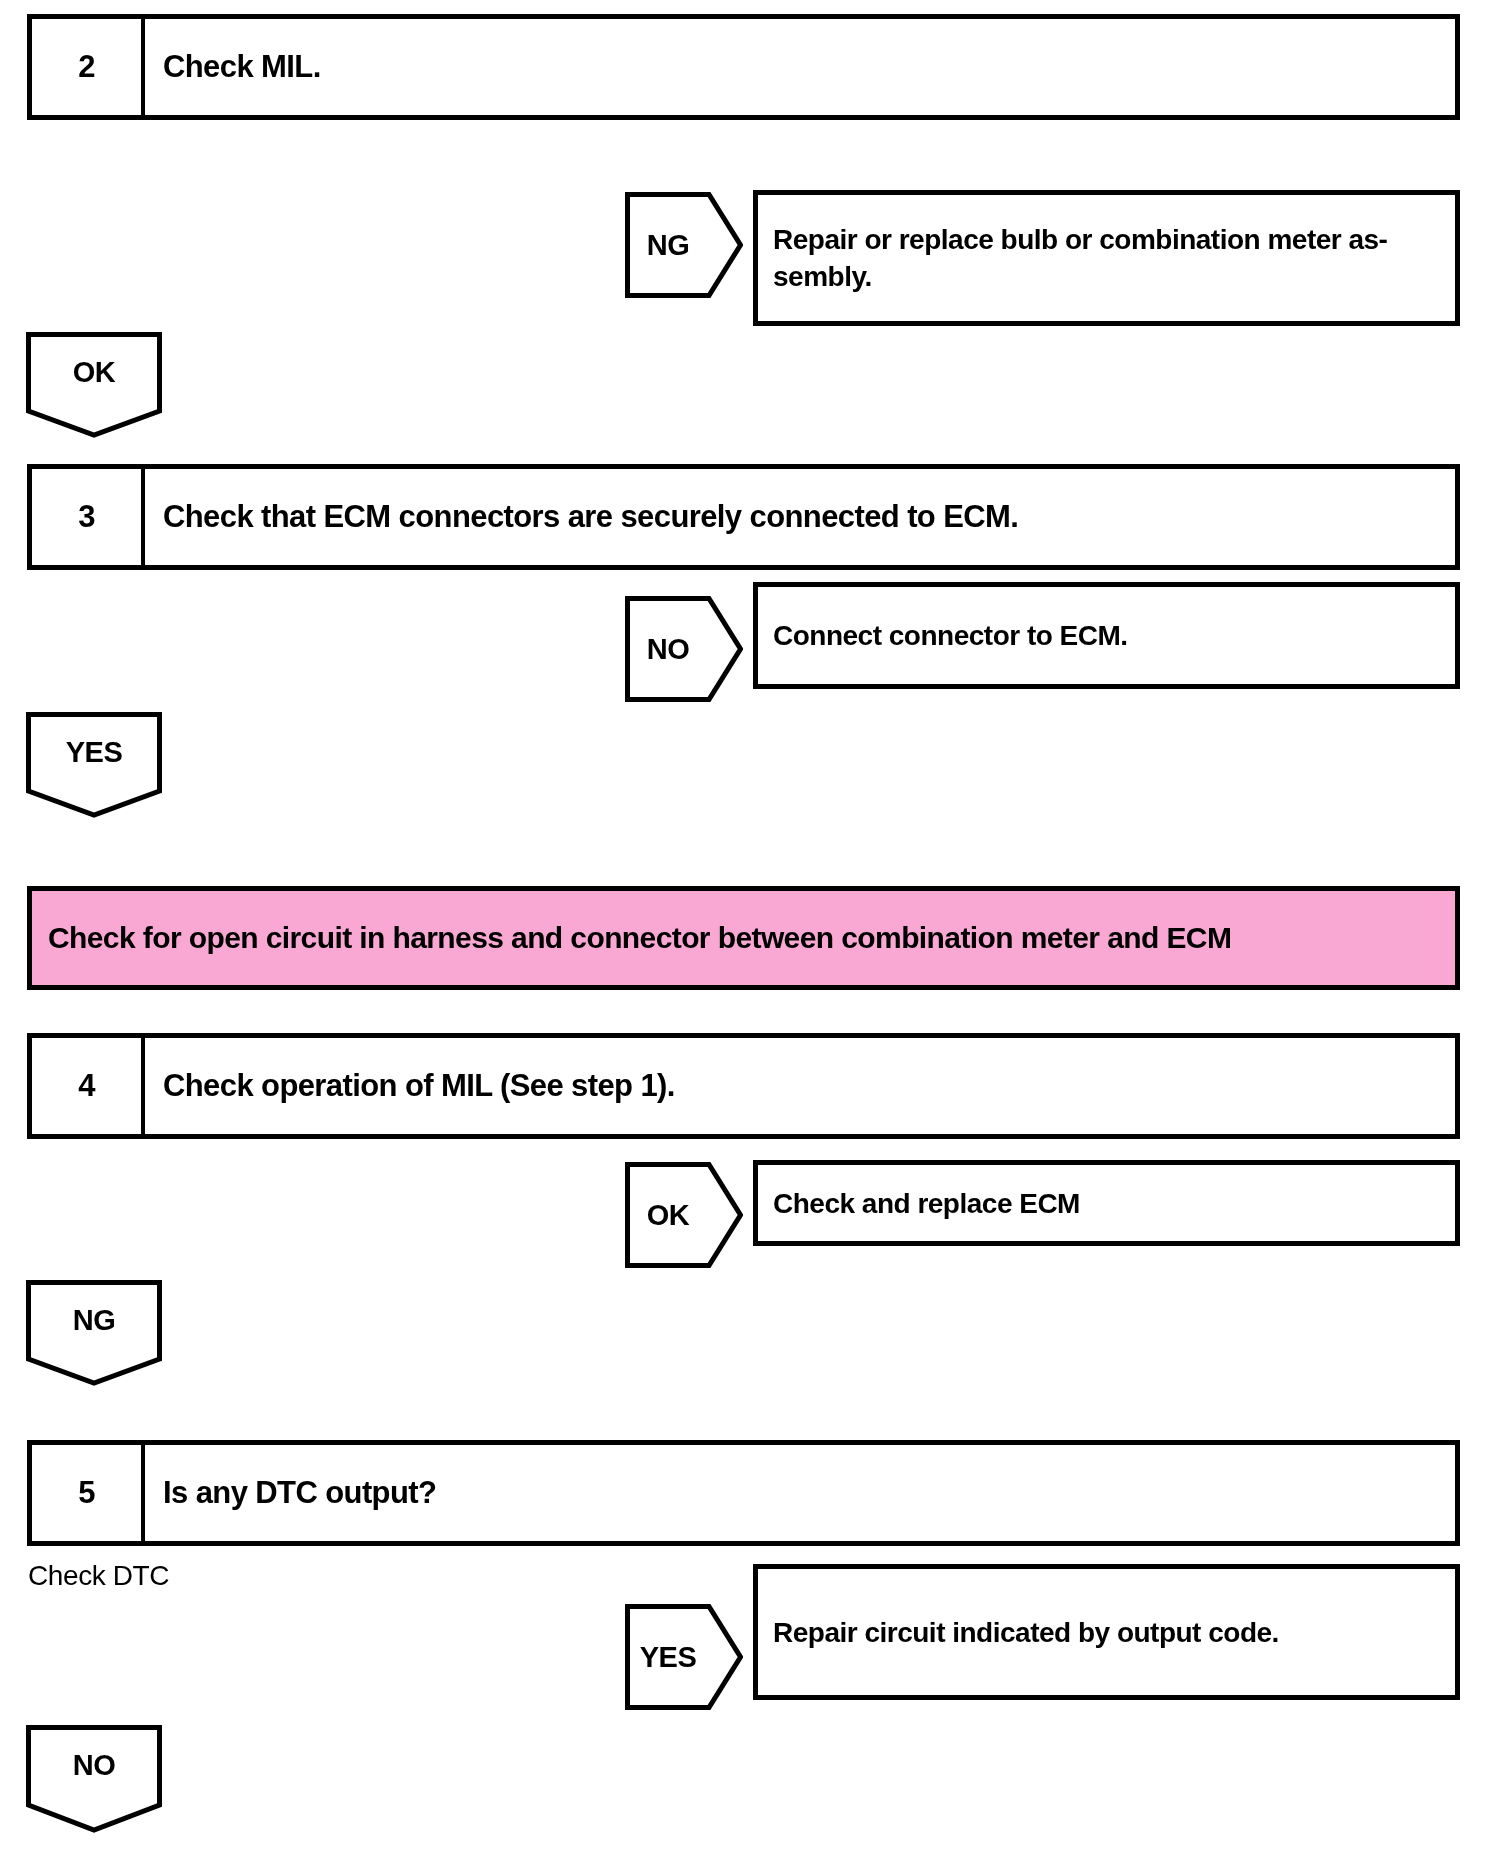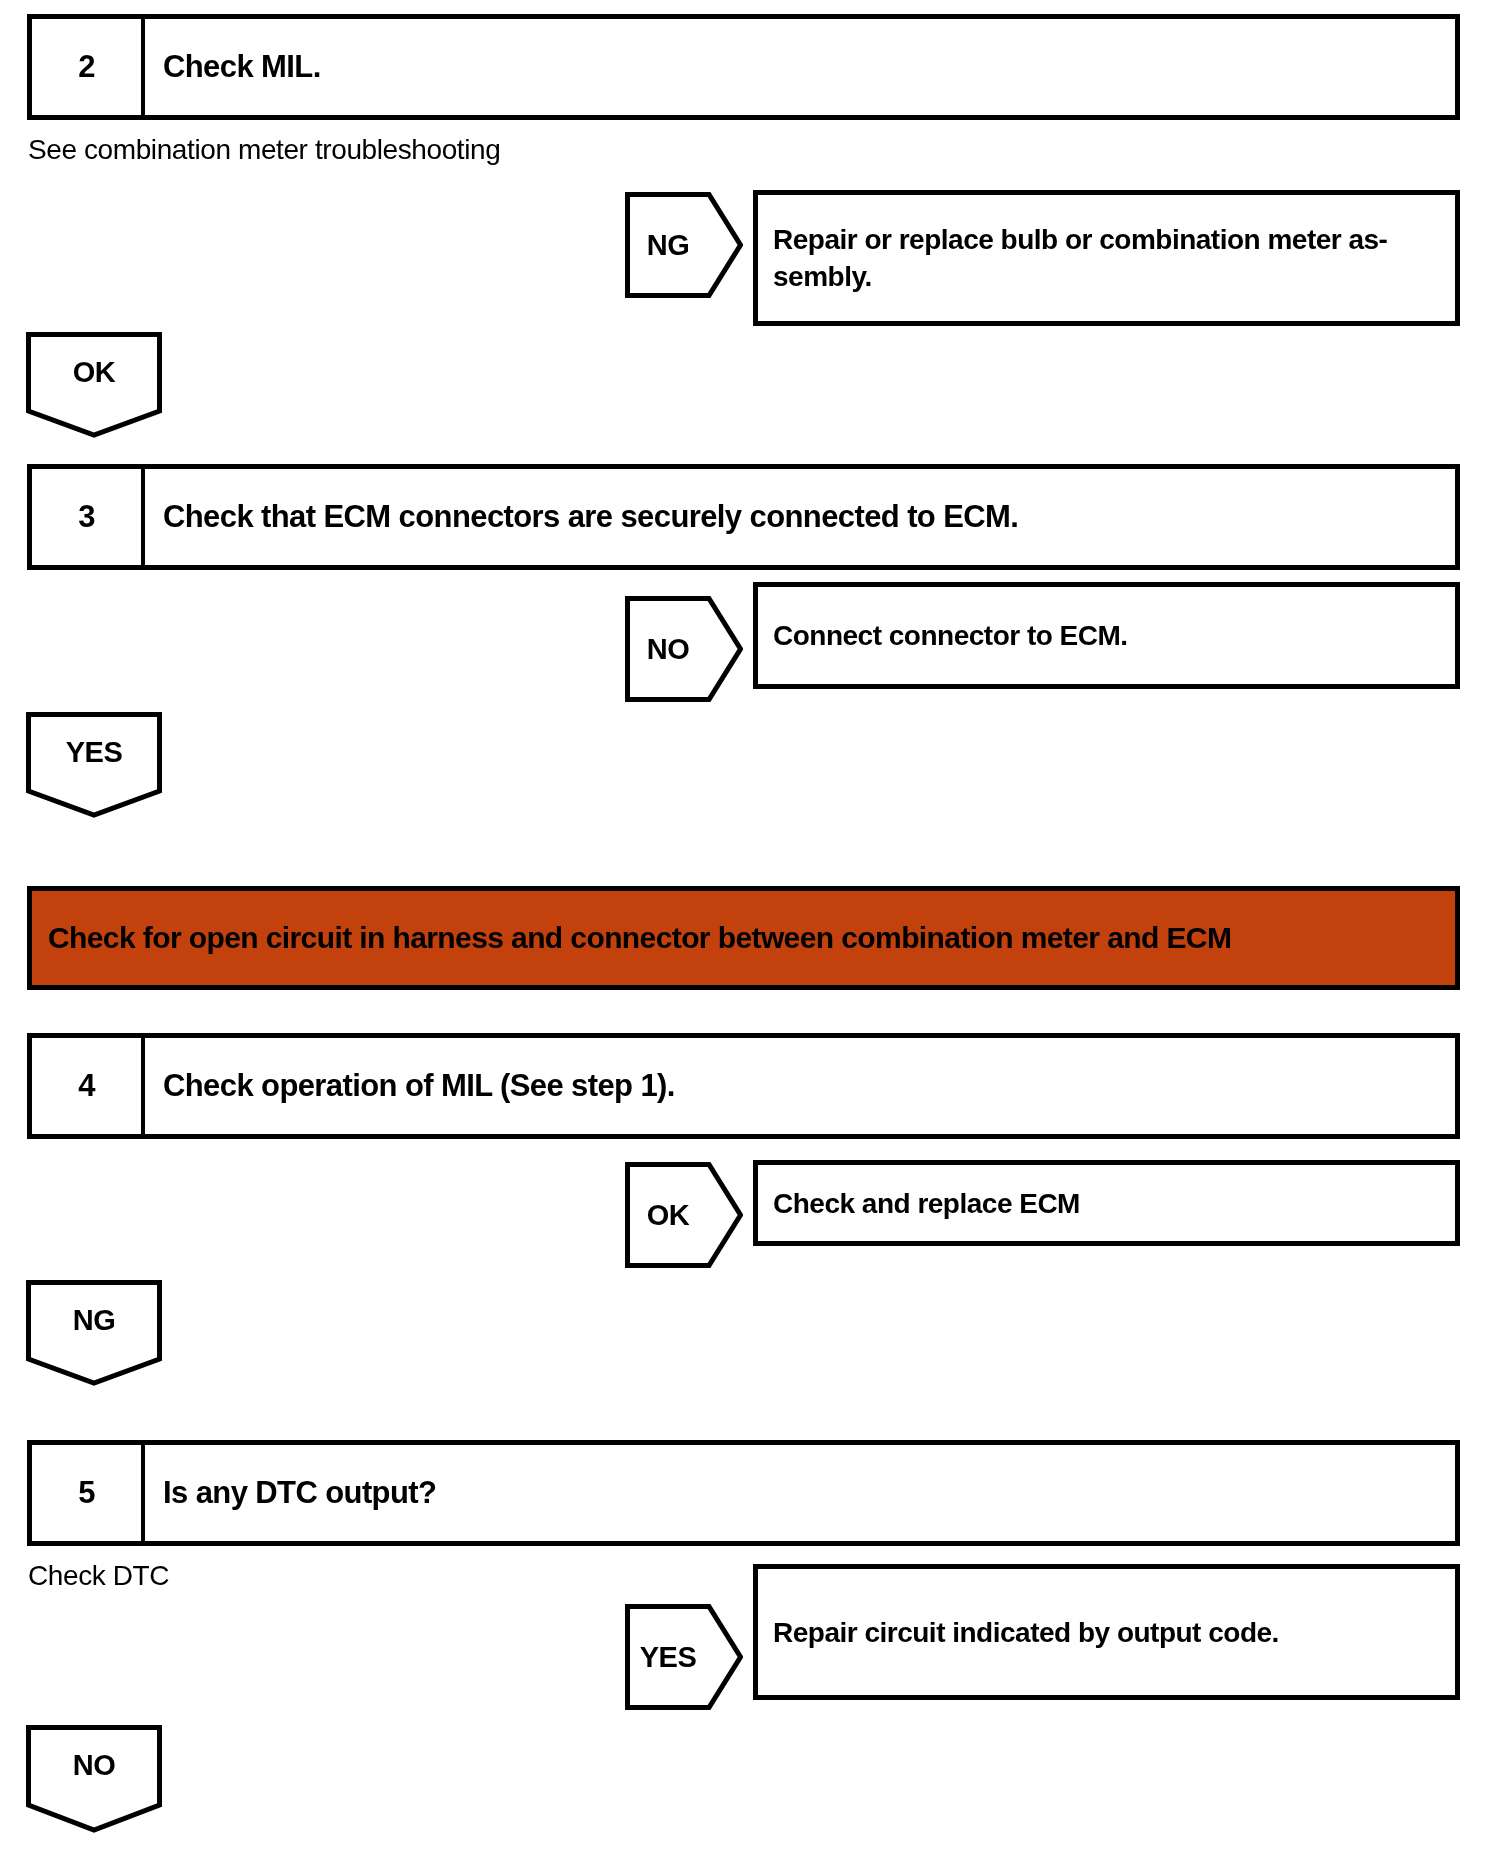--- a/index.html
+++ b/index.html
@@ -45,21 +45,21 @@
     letter-spacing: -0.6px;
   }
 
   
   .abox {
     position: absolute;
     left: 27px;
     width: 1433px;
     height: 104px;
     border: 5px solid #000;
-    background: #c2410c;
+    background: #f9a8d4;
     box-sizing: border-box;
     display: flex;
     align-items: center;
     padding-left: 16px;
     padding-right: 12px;
     font-weight: bold;
     font-size: 30px;
     letter-spacing: -0.6px;
   }
 
@@ -133,21 +133,20 @@
 </style>
 </head>
 <body>
 
 <div class="page">
 
   <div class="qbox" style="top:14px">
     <div class="qnum">2</div>
     <div class="qtitle">Check MIL.</div>
   </div>
-  <div class="caption" style="top:134px">See combination meter troubleshooting</div>
 
   <div class="pent" style="top:192px">
     <svg width="118" height="106" viewBox="0 0 118 106">
       <polygon points="2.5,2.5 84,2.5 115.5,53 84,103.5 2.5,103.5" fill="#ffffff" stroke="#000000" stroke-width="5"></polygon>
     </svg>
     <div class="lbl">NG</div>
   </div>
   <div class="rbox" style="top:190px">Repair or replace bulb or combination meter as-
 sembly.</div>
 

